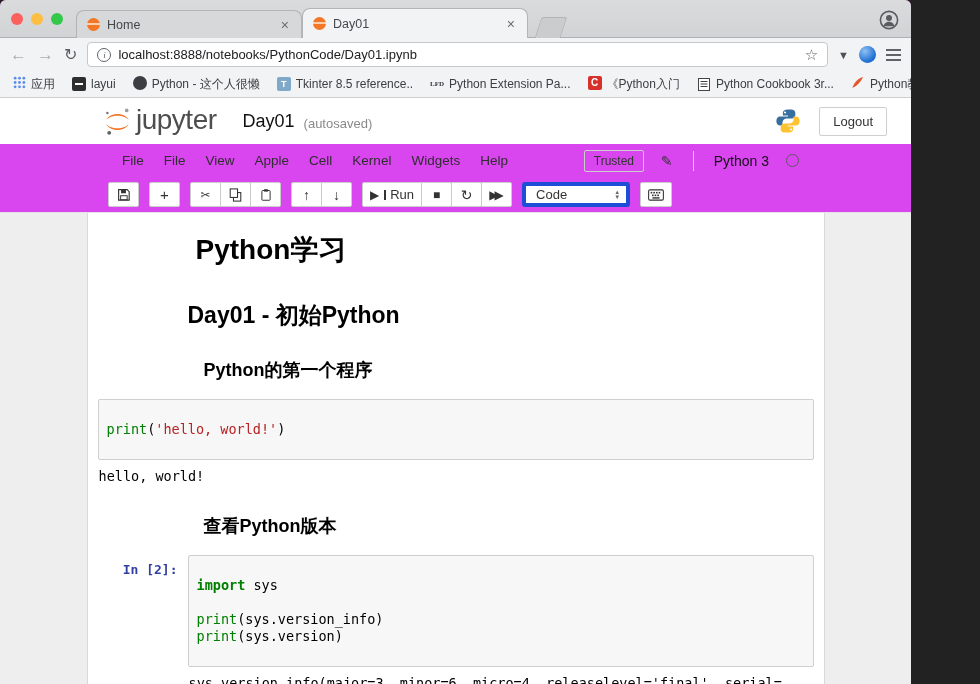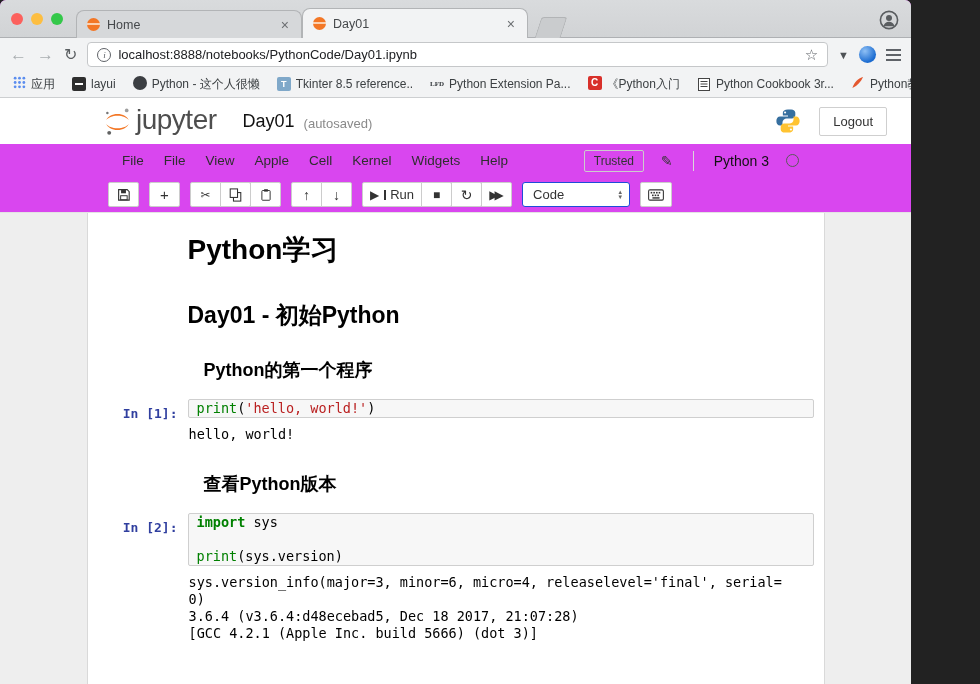--- a/index.html
+++ b/index.html
@@ -71,33 +71,33 @@
 
   
   .toolbar { height: 36px; display: flex; align-items: center; gap: 10px; padding-left: 108px; border-bottom: 1px solid #E3E3E3; }
   .btn-group { display: flex; }
   .tbtn { height: 25px; min-width: 31px; display: inline-flex; align-items: center; justify-content: center; gap: 4px; border: 1px solid #CCC; background: #fff; border-radius: 2px; color: #333; font-size: 13px; padding: 0 7px; }
   .btn-group .tbtn + .tbtn { margin-left: -1px; border-radius: 0 2px 2px 0; }
   .btn-group .tbtn:first-child:not(:last-child) { border-radius: 2px 0 0 2px; }
   .tbtn .glyph { font-size: 12px; line-height: 1; }
   .runbar { width: 2px; height: 10px; background: #333; margin-left: 1px; }
   .ff { letter-spacing: -4px; padding-right: 4px; }
-  .cellsel { height: 25px; width: 108px; border: 1px solid #1d4ed8; border-radius: 3px; background: #fff; display: flex; align-items: center; justify-content: space-between; padding: 0 6px 0 10px; font-size: 13px; color: #333; }
+  .cellsel { height: 25px; width: 108px; border: 4px solid #1d4ed8; border-radius: 3px; background: #fff; display: flex; align-items: center; justify-content: space-between; padding: 0 6px 0 10px; font-size: 13px; color: #333; }
   .updown { display: flex; flex-direction: column; font-size: 6px; line-height: 5px; color: #666; }
 
   
   .nb-area { height: 471px; background: #EEEEEE; overflow: hidden; }
   .page { width: 738px; margin: 0 auto; background: #fff; border: 1px solid #D9D9D9; border-top: none; min-height: 520px; padding: 6px 4px 0 4px; }
   .cell { display: flex; padding: 5px; border: 1px solid transparent; border-radius: 2px; }
   .prompt { width: 90px; flex: none; font-family: "DejaVu Sans Mono", monospace; font-size: 13px; font-weight: bold; color: #303F9F; text-align: right; padding: 6px 10px 0 0; line-height: 17px; }
   .inner { flex: 1; min-width: 0; }
-  h1 { font-size: 28px; line-height: 34px; margin: 8px 0 10px; color: #000; }
+  h1 { font-size: 28px; line-height: 34px; margin: 8px 8px 10px; color: #000; }
   h2 { font-size: 23px; line-height: 28px; margin: 12px 0 6px; color: #000; }
   h3 { font-size: 18px; line-height: 22px; margin: 12px 16px 6px; color: #000; }
-  .input-box { border: 1px solid #CFCFCF; border-radius: 2px; background: #F7F7F7; padding: 0 8px; font-family: "DejaVu Sans Mono", monospace; font-size: 13.5px; line-height: 17px; color: #000; }
+  .input-box { border: 1px solid #CFCFCF; border-radius: 2px; background: #F7F7F7; padding: 21px 8px; font-family: "DejaVu Sans Mono", monospace; font-size: 13.5px; line-height: 17px; color: #000; }
   .code-line { min-height: 17px; white-space: pre; }
   .tok-kw { color: #008000; font-weight: bold; }
   .tok-builtin { color: #008000; }
   .tok-str { color: #BA2121; }
   .output-text { padding: 8px 1px 6px; font-family: "DejaVu Sans Mono", monospace; font-size: 13.5px; line-height: 17px; color: #000; white-space: pre-wrap; word-break: break-all; }
   svg { display: block; }
 </style>
 </head>
 <body>
 
@@ -352,21 +352,20 @@
       </div>
 
       <div class="cell md">
         <div class="prompt"></div>
         <div class="inner">
             <h3>Python的第一个程序</h3>
           </div>
       </div>
 
       <div class="cell code">
-        <div class="prompt">In [1]:</div>
         <div class="inner">
           <div class="input-box">
             <div class="code-line"><span class="tok-builtin">print</span><span>(</span><span class="tok-str">'hello, world!'</span><span>)</span></div>
           </div>
           <div class="output-text">hello, world!</div>
         </div>
       </div>
 
       <div class="cell md">
         <div class="prompt"></div>
@@ -374,20 +373,21 @@
             <h3>查看Python版本</h3>
           </div>
       </div>
 
       <div class="cell code">
         <div class="prompt">In [2]:</div>
         <div class="inner">
           <div class="input-box">
             <div class="code-line"><span class="tok-kw">import</span><span> sys</span></div>
             <div class="code-line"></div>
+            <div class="code-line"><span class="tok-builtin">print</span><span>(sys.version_info)</span></div>
             <div class="code-line"><span class="tok-builtin">print</span><span>(sys.version)</span></div>
           </div>
           <div class="output-text">sys.version_info(major=3, minor=6, micro=4, releaselevel='final', serial=
 0)
 3.6.4 (v3.6.4:d48ecebad5, Dec 18 2017, 21:07:28)
 [GCC 4.2.1 (Apple Inc. build 5666) (dot 3)]</div>
         </div>
       </div>
 
     </div>

